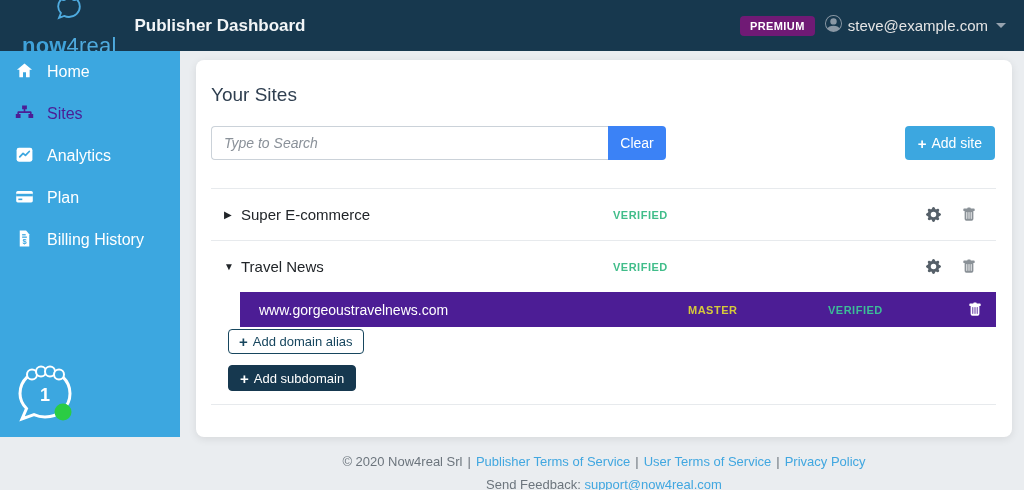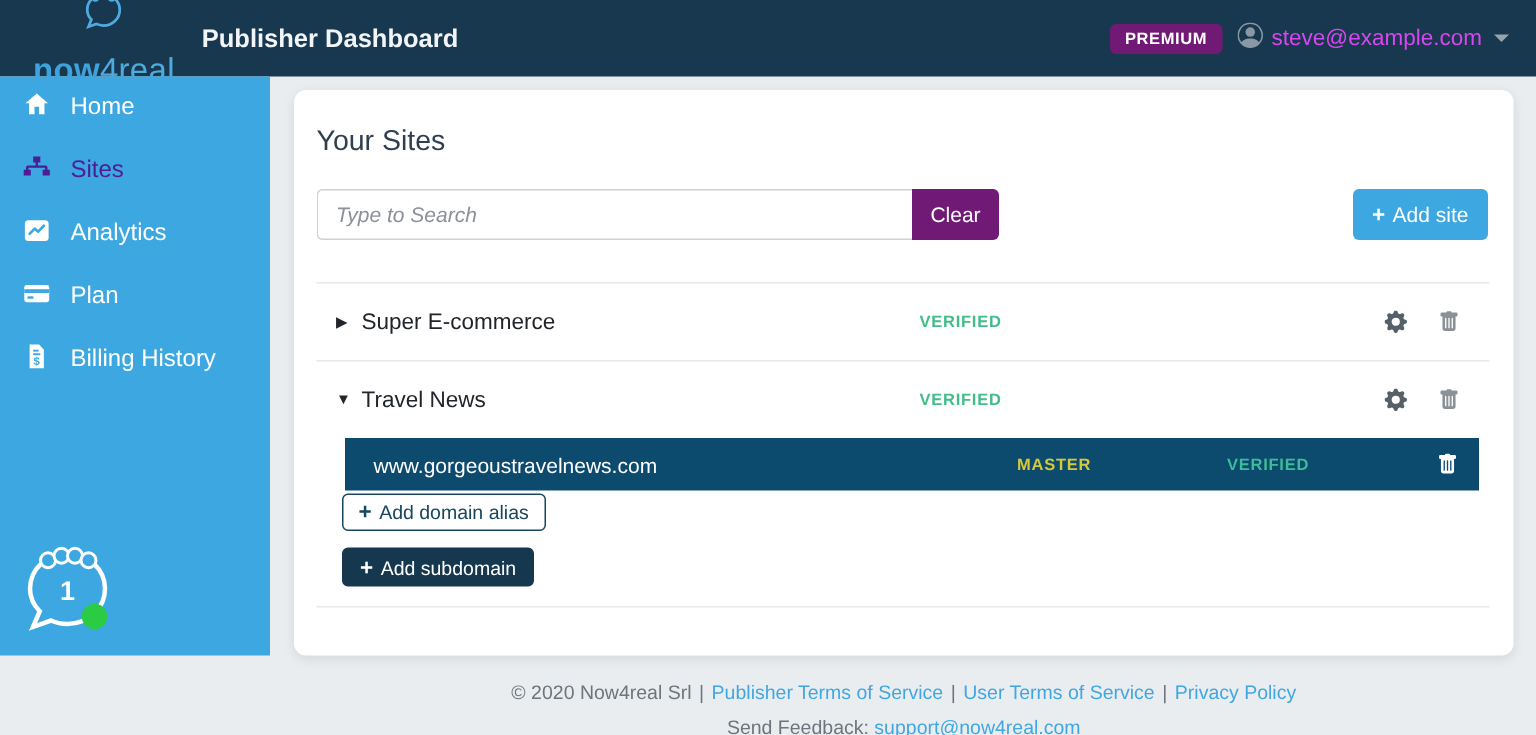--- a/index.html
+++ b/index.html
@@ -19,21 +19,21 @@
   .logo { display: flex; align-items: center; gap: 7px; cursor: pointer; flex-direction: column; }
   .logo-text { font-size: 22px; letter-spacing: 0.2px; }
   .logo-now { color: #3FA2DA; font-weight: 700; }
   .logo-4real { color: #4FABDF; font-weight: 400; }
   .nav-title { color: #F2F5F7; font-size: 17px; font-weight: 700; margin-left: 18px; }
   .nav-right { margin-left: auto; display: flex; align-items: center; gap: 10px; }
   .premium-badge {
     background: #701a75; color: #fff; font-size: 11px; font-weight: 700;
     padding: 4px 10px; border-radius: 4px; letter-spacing: 0.4px;
   }
-  .user-menu { display: flex; align-items: center; gap: 6px; color: #d946ef; cursor: pointer; }
+  .user-menu { display: flex; align-items: center; gap: 6px; color: #e5e5e5; cursor: pointer; }
   .user-email { font-size: 15px; }
   .caret-down-css {
     width: 0; height: 0; border-left: 5px solid transparent;
     border-right: 5px solid transparent; border-top: 5px solid #97A3AF;
     margin-left: 2px;
   }
 
   
   .page { display: flex; height: 386px; }
 
@@ -57,21 +57,21 @@
   .card-heading { color: #2F3F50; font-size: 19px; font-weight: 400; margin: 9px 0 20px 0; }
 
   .search-row { display: flex; align-items: center; }
   .search-input {
     width: 397px; height: 34px; border: 1px solid #CBD2D9; border-right: none;
     border-radius: 4px 0 0 4px; padding: 0 12px; font-size: 14px; color: #495057;
     font-family: "Liberation Sans", sans-serif; outline: none; font-style: italic;
   }
   .search-input::placeholder { color: #8A9199; }
   .clear-btn {
-    width: 58px; height: 34px; background: #701a75; color: #fff; border: none;
+    width: 58px; height: 34px; background: #3b82f6; color: #fff; border: none;
     border-radius: 0 4px 4px 0; font-size: 14px; cursor: pointer;
     font-family: "Liberation Sans", sans-serif;
   }
   .add-site-btn {
     margin-left: auto; margin-right: 1px; height: 34px; padding: 0 13px;
     background: #3CA7E0; color: #fff; border: none; border-radius: 4px;
     font-size: 14px; cursor: pointer; display: flex; align-items: center; gap: 5px;
     font-family: "Liberation Sans", sans-serif;
   }
   .plus-glyph { font-weight: 700; font-size: 15px; }
@@ -82,21 +82,21 @@
   .site-row { height: 51px; display: flex; align-items: center; padding-left: 13px; }
   .site-caret { width: 17px; font-size: 10px; color: #212529; cursor: pointer; flex-shrink: 0; }
   .site-name { flex: 0 0 372px; font-size: 15px; color: #212529; }
   .status-label { font-size: 11px; font-weight: 700; letter-spacing: 0.5px; color: #41BD8A; }
   .row-icons { margin-left: auto; display: flex; align-items: center; gap: 21px; padding-right: 20px; }
   .icon-btn { background: none; border: none; cursor: pointer; padding: 0; line-height: 0; }
   .gear-icon svg { width: 15px; height: 15px; fill: #566069; }
   .trash-icon svg { width: 14px; height: 15px; fill: #8A9197; }
 
   .domain-row {
-    margin-left: 19px; width: 756px; height: 35px; background: #0c4a6e;
+    margin-left: 29px; width: 756px; height: 35px; background: #4c1d95;
     display: flex; align-items: center; padding-left: 19px; color: #fff;
   }
   .domain-name { flex: 0 0 429px; font-size: 14px; }
   .master-label { flex: 0 0 140px; font-size: 11px; font-weight: 700; letter-spacing: 0.5px; color: #D5C93B; }
   .domain-verified { font-size: 11px; font-weight: 700; letter-spacing: 0.5px; color: #3CBD98; }
   .domain-trash { margin-left: auto; padding-right: 14px; }
   .domain-trash svg { width: 14px; height: 15px; fill: #FFFFFF; }
 
   .alias-btn {
     margin: 2px 0 0 17px; height: 25px; padding: 0 10px;

